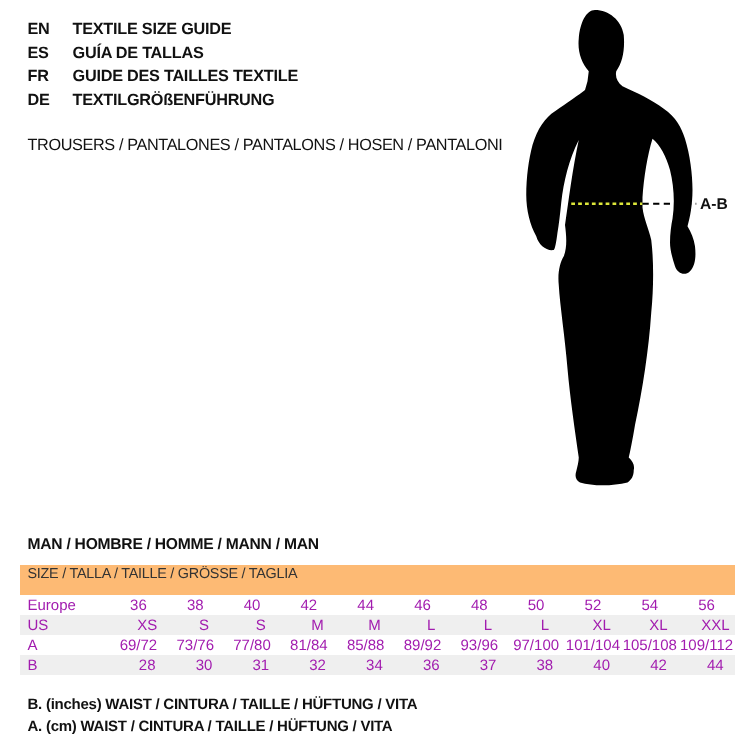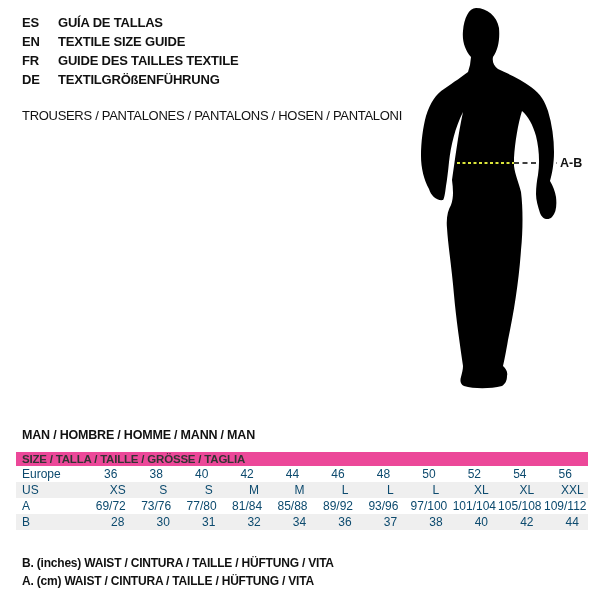--- a/index.html
+++ b/index.html
@@ -13,43 +13,43 @@
   .lang-code { width:36px; }
   .category-title { position:absolute; left:22px; top:108px; font-size:13px; font-weight:normal; letter-spacing:-0.3px; }
   
   .figure-svg { position:absolute; left:410px; top:0px; width:190px; height:410px; }
   .ab-label { position:absolute; left:560px; top:156px; font-size:12.5px; font-weight:bold; }
   
   .gender-title { position:absolute; left:22px; top:428px; font-size:12.5px; font-weight:bold; letter-spacing:-0.2px; }
   
   .size-table { position:absolute; left:16px; top:452px; width:572px; }
   .size-table-header {
-    height:14px; line-height:14px; background:#ec4899; color:#333;
-    font-size:11.5px; font-weight:bold; padding-left:6px; box-sizing:border-box; letter-spacing:-0.2px;
+    height:24px; line-height:14px; background:#fdba74; color:#333;
+    font-size:11.5px; font-weight:normal; padding-left:6px; box-sizing:border-box; letter-spacing:-0.2px;
   }
-  .t-row { display:grid; grid-template-columns:72px repeat(11, 1fr); height:16px; line-height:16px; font-size:12px; color:#0c4a6e; }
+  .t-row { display:grid; grid-template-columns:72px repeat(11, 1fr); height:16px; line-height:16px; font-size:12px; color:#a21caf; }
   .t-row.zebra { background:#efefef;gap:14px; }
   .t-label { padding-left:6px; text-align:left; }
   .t-cell { text-align:center; }
   
   .notes { position:absolute; left:22px; top:555px; font-size:12px; font-weight:bold; line-height:17.5px; letter-spacing:-0.2px; }
 </style>
 </head>
 <body>
 
 <div class="stage">
 
   <div class="lang-block">
     <div class="lang-row">
+      <span class="lang-code">EN</span>
+      <span class="lang-label">TEXTILE SIZE GUIDE</span>
+    </div>
+    <div class="lang-row">
       <span class="lang-code">ES</span>
       <span class="lang-label">GUÍA DE TALLAS</span>
-    </div>
-    <div class="lang-row">
-      <span class="lang-code">EN</span>
-      <span class="lang-label">TEXTILE SIZE GUIDE</span>
     </div>
     <div class="lang-row">
       <span class="lang-code">FR</span>
       <span class="lang-label">GUIDE DES TAILLES TEXTILE</span>
     </div>
     <div class="lang-row">
       <span class="lang-code">DE</span>
       <span class="lang-label">TEXTILGRÖßENFÜHRUNG</span>
     </div>
   </div>

